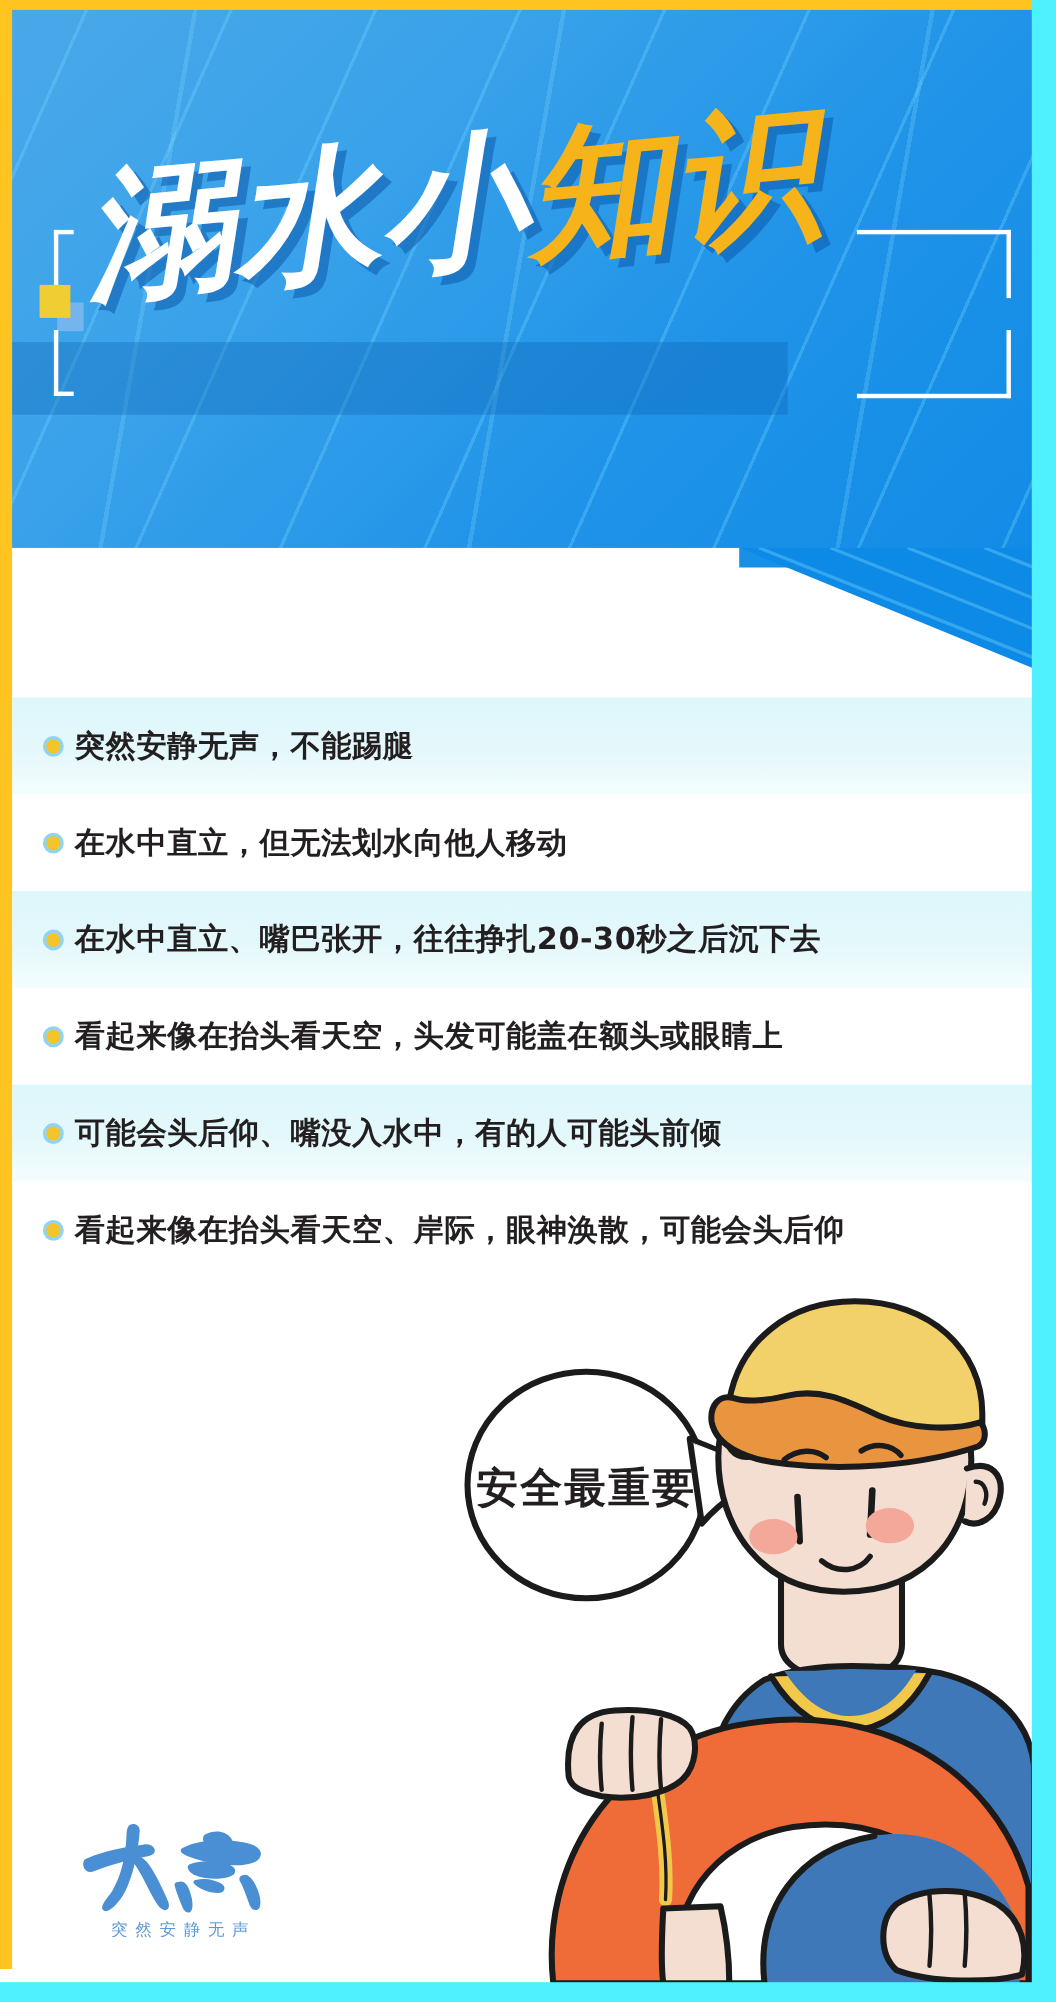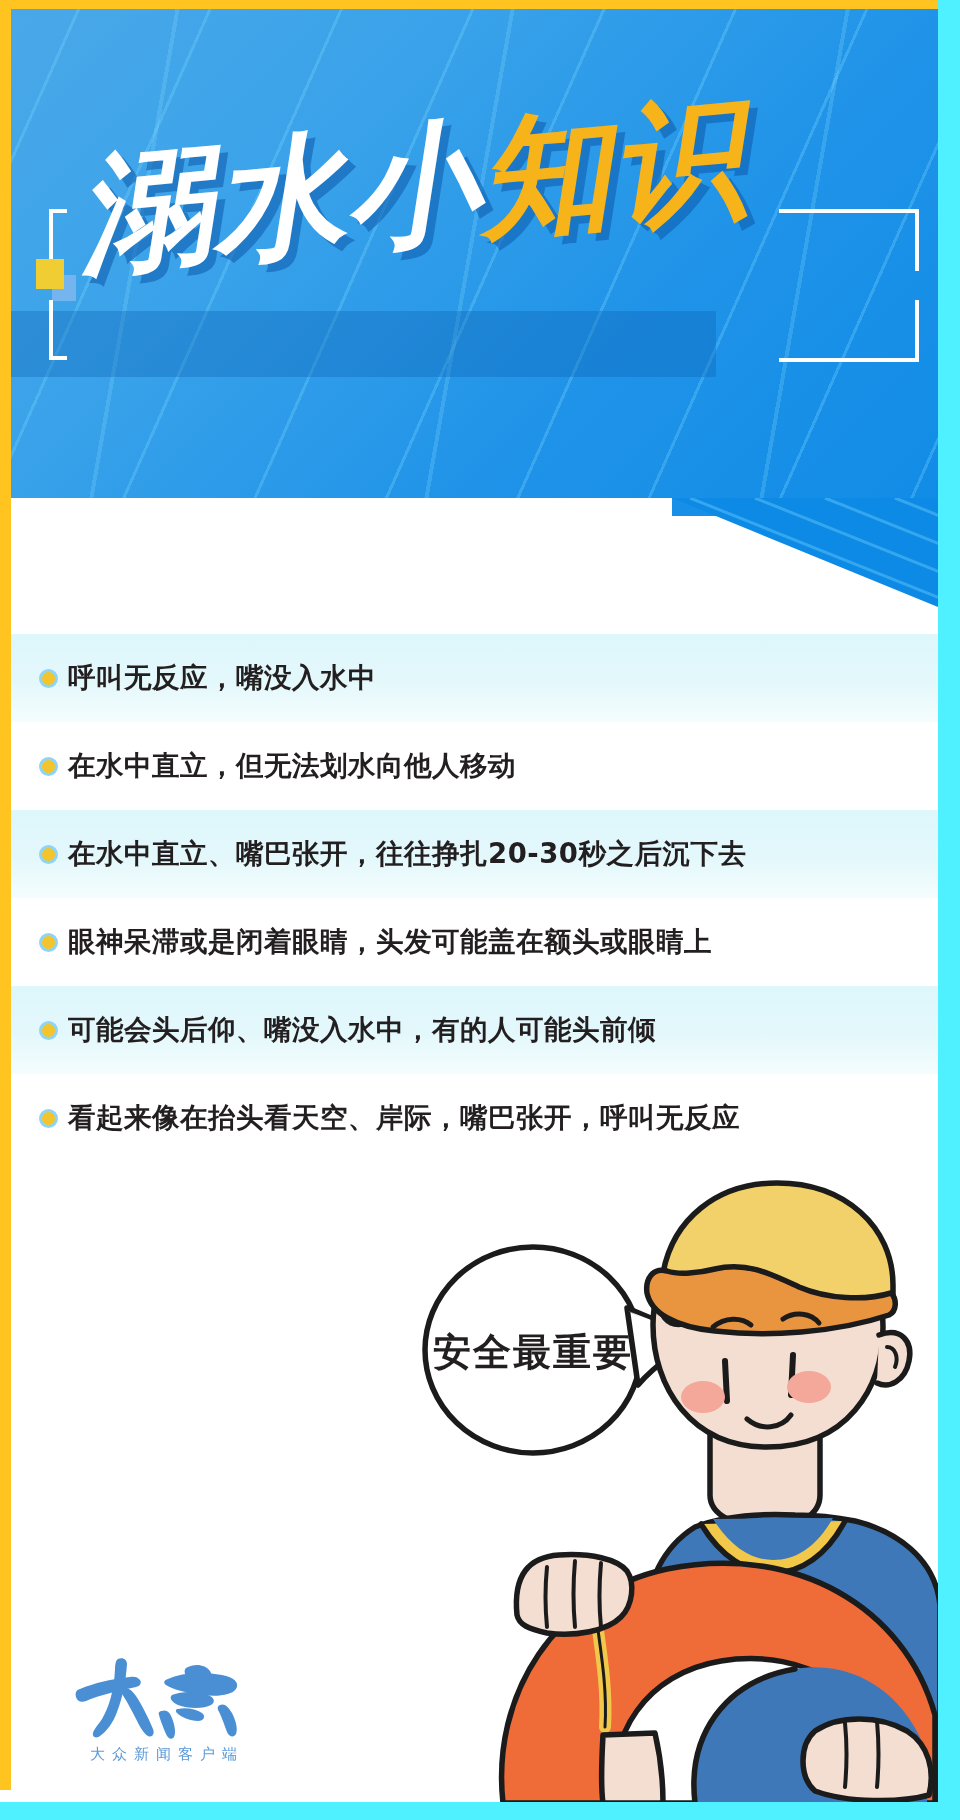--- a/index.html
+++ b/index.html
@@ -143,41 +143,41 @@
     <div class="ttl">
       <span class="w">溺水小</span><span class="y">知识</span>
     </div>
   </div>
 
   <div class="list">
     <div class="list-pad"></div>
 
     <div class="row alt">
       <span class="bullet"></span>
-      <span class="txt">呼叫无反应，嘴没入水中</span>
+      <span class="txt">突然安静无声，不能踢腿</span>
     </div>
     <div class="row">
       <span class="bullet"></span>
       <span class="txt">在水中直立，但无法划水向他人移动</span>
     </div>
     <div class="row alt">
       <span class="bullet"></span>
       <span class="txt">在水中直立、嘴巴张开，往往挣扎20-30秒之后沉下去</span>
     </div>
     <div class="row">
       <span class="bullet"></span>
-      <span class="txt">眼神呆滞或是闭着眼睛，头发可能盖在额头或眼睛上</span>
+      <span class="txt">看起来像在抬头看天空，头发可能盖在额头或眼睛上</span>
     </div>
     <div class="row alt">
       <span class="bullet"></span>
       <span class="txt">可能会头后仰、嘴没入水中，有的人可能头前倾</span>
     </div>
     <div class="row">
       <span class="bullet"></span>
-      <span class="txt">看起来像在抬头看天空、岸际，嘴巴张开，呼叫无反应</span>
+      <span class="txt">看起来像在抬头看天空、岸际，眼神涣散，可能会头后仰</span>
     </div>
   </div>
 
   <svg class="illo" viewBox="0 0 545 628">
     <g fill="none" stroke="#1b1b1b" stroke-width="5.5" stroke-linejoin="round" stroke-linecap="round">
 
       <g>
         <path d="M30 175 a108 103 0 1 1 216 0 a108 103 0 1 1 -216 0 Z" fill="#ffffff"></path>
         <path d="M232 133 C 268 148, 290 158, 312 163 C 288 172, 262 188, 243 210 Z" fill="#ffffff" stroke="#1b1b1b"></path>
         <path d="M233 136 C 256 148, 276 157, 300 162" stroke="none" fill="#ffffff"></path>
@@ -271,21 +271,21 @@
         <path d="M110 40 C120 36 134 36 146 40 C152 42 154 47 149 50
                  C142 54 126 54 116 50 C109 47 107 42 110 40 Z"></path>
         <path d="M116 54 C124 52 134 54 140 58 C144 61 142 66 136 66
                  C128 66 119 62 115 58 C113 56 114 54 116 54 Z"></path>
         <path d="M100 56 C104 54 108 57 110 63 C113 71 114 78 112 82
                  C110 85 106 84 104 79 C101 72 98 64 97 60 C96 57 98 56 100 56 Z"></path>
         <path d="M158 50 C162 48 166 51 170 58 C174 66 176 74 174 79
                  C172 83 167 82 165 77 C162 69 159 60 156 55 C155 52 156 51 158 50 Z"></path>
       </g>
     </svg>
-    <span class="cap">大众新闻客户端</span>
+    <span class="cap">突然安静无声</span>
   </div>
 
   <div class="bar-top"></div>
   <div class="bar-left"></div>
   <div class="bar-right"></div>
   <div class="bar-bottom"></div>
 
 </div>
 
 </body></html>

